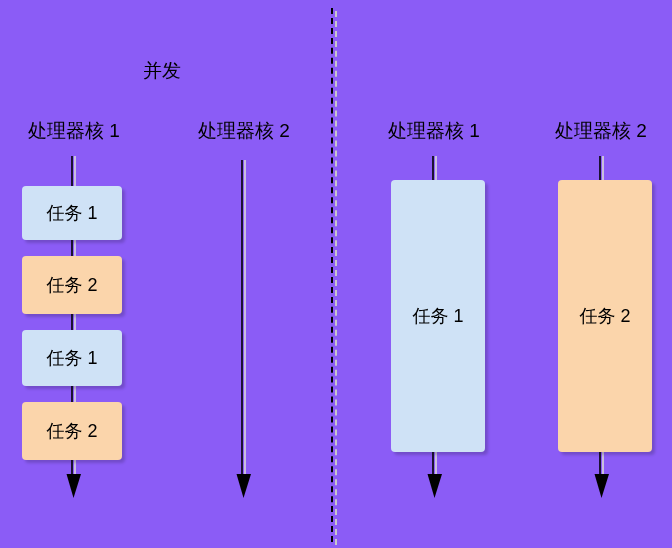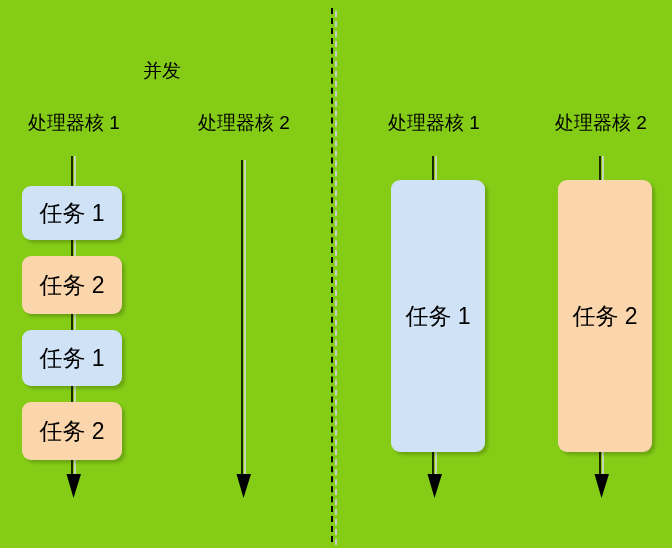--- a/index.html
+++ b/index.html
@@ -7,21 +7,21 @@
     padding: 0;
     background: #ffffff;
   }
   body {
     font-family: "Liberation Sans", "DejaVu Sans", sans-serif;
   }
   #canvas {
     position: relative;
     width: 672px;
     height: 548px;
-    background: #84cc16;
+    background: #8b5cf6;
     overflow: hidden;
   }
   .divider {
     position: absolute;
     left: 331px;
     top: 8px;
     width: 0;
     height: 534px;
     border-left: 2px dashed #000000;
   }
@@ -40,34 +40,35 @@
     font-size: 19px;
     color: #000000;
     white-space: nowrap;
   }
   .core-label {
     position: absolute;
     text-align: center;
     font-size: 19px;
     color: #000000;
     white-space: nowrap;
+    margin-top: 8px;
   }
   
   .arrow {
     position: absolute;
     z-index: 1;
   }
   .task-box {
     position: absolute;
-    border-radius: 9px;
+    border-radius: 4px;
     z-index: 3;
     display: flex;
     align-items: center;
     justify-content: center;
-    font-size: 23px;
+    font-size: 18px;
     color: #000000;
     box-shadow: 3px 3px 3px rgba(0,0,0,0.18);
     box-sizing: border-box;
   }
   .task-label {
     position: relative;
     z-index: 4;
     white-space: nowrap;
   }
 </style>

